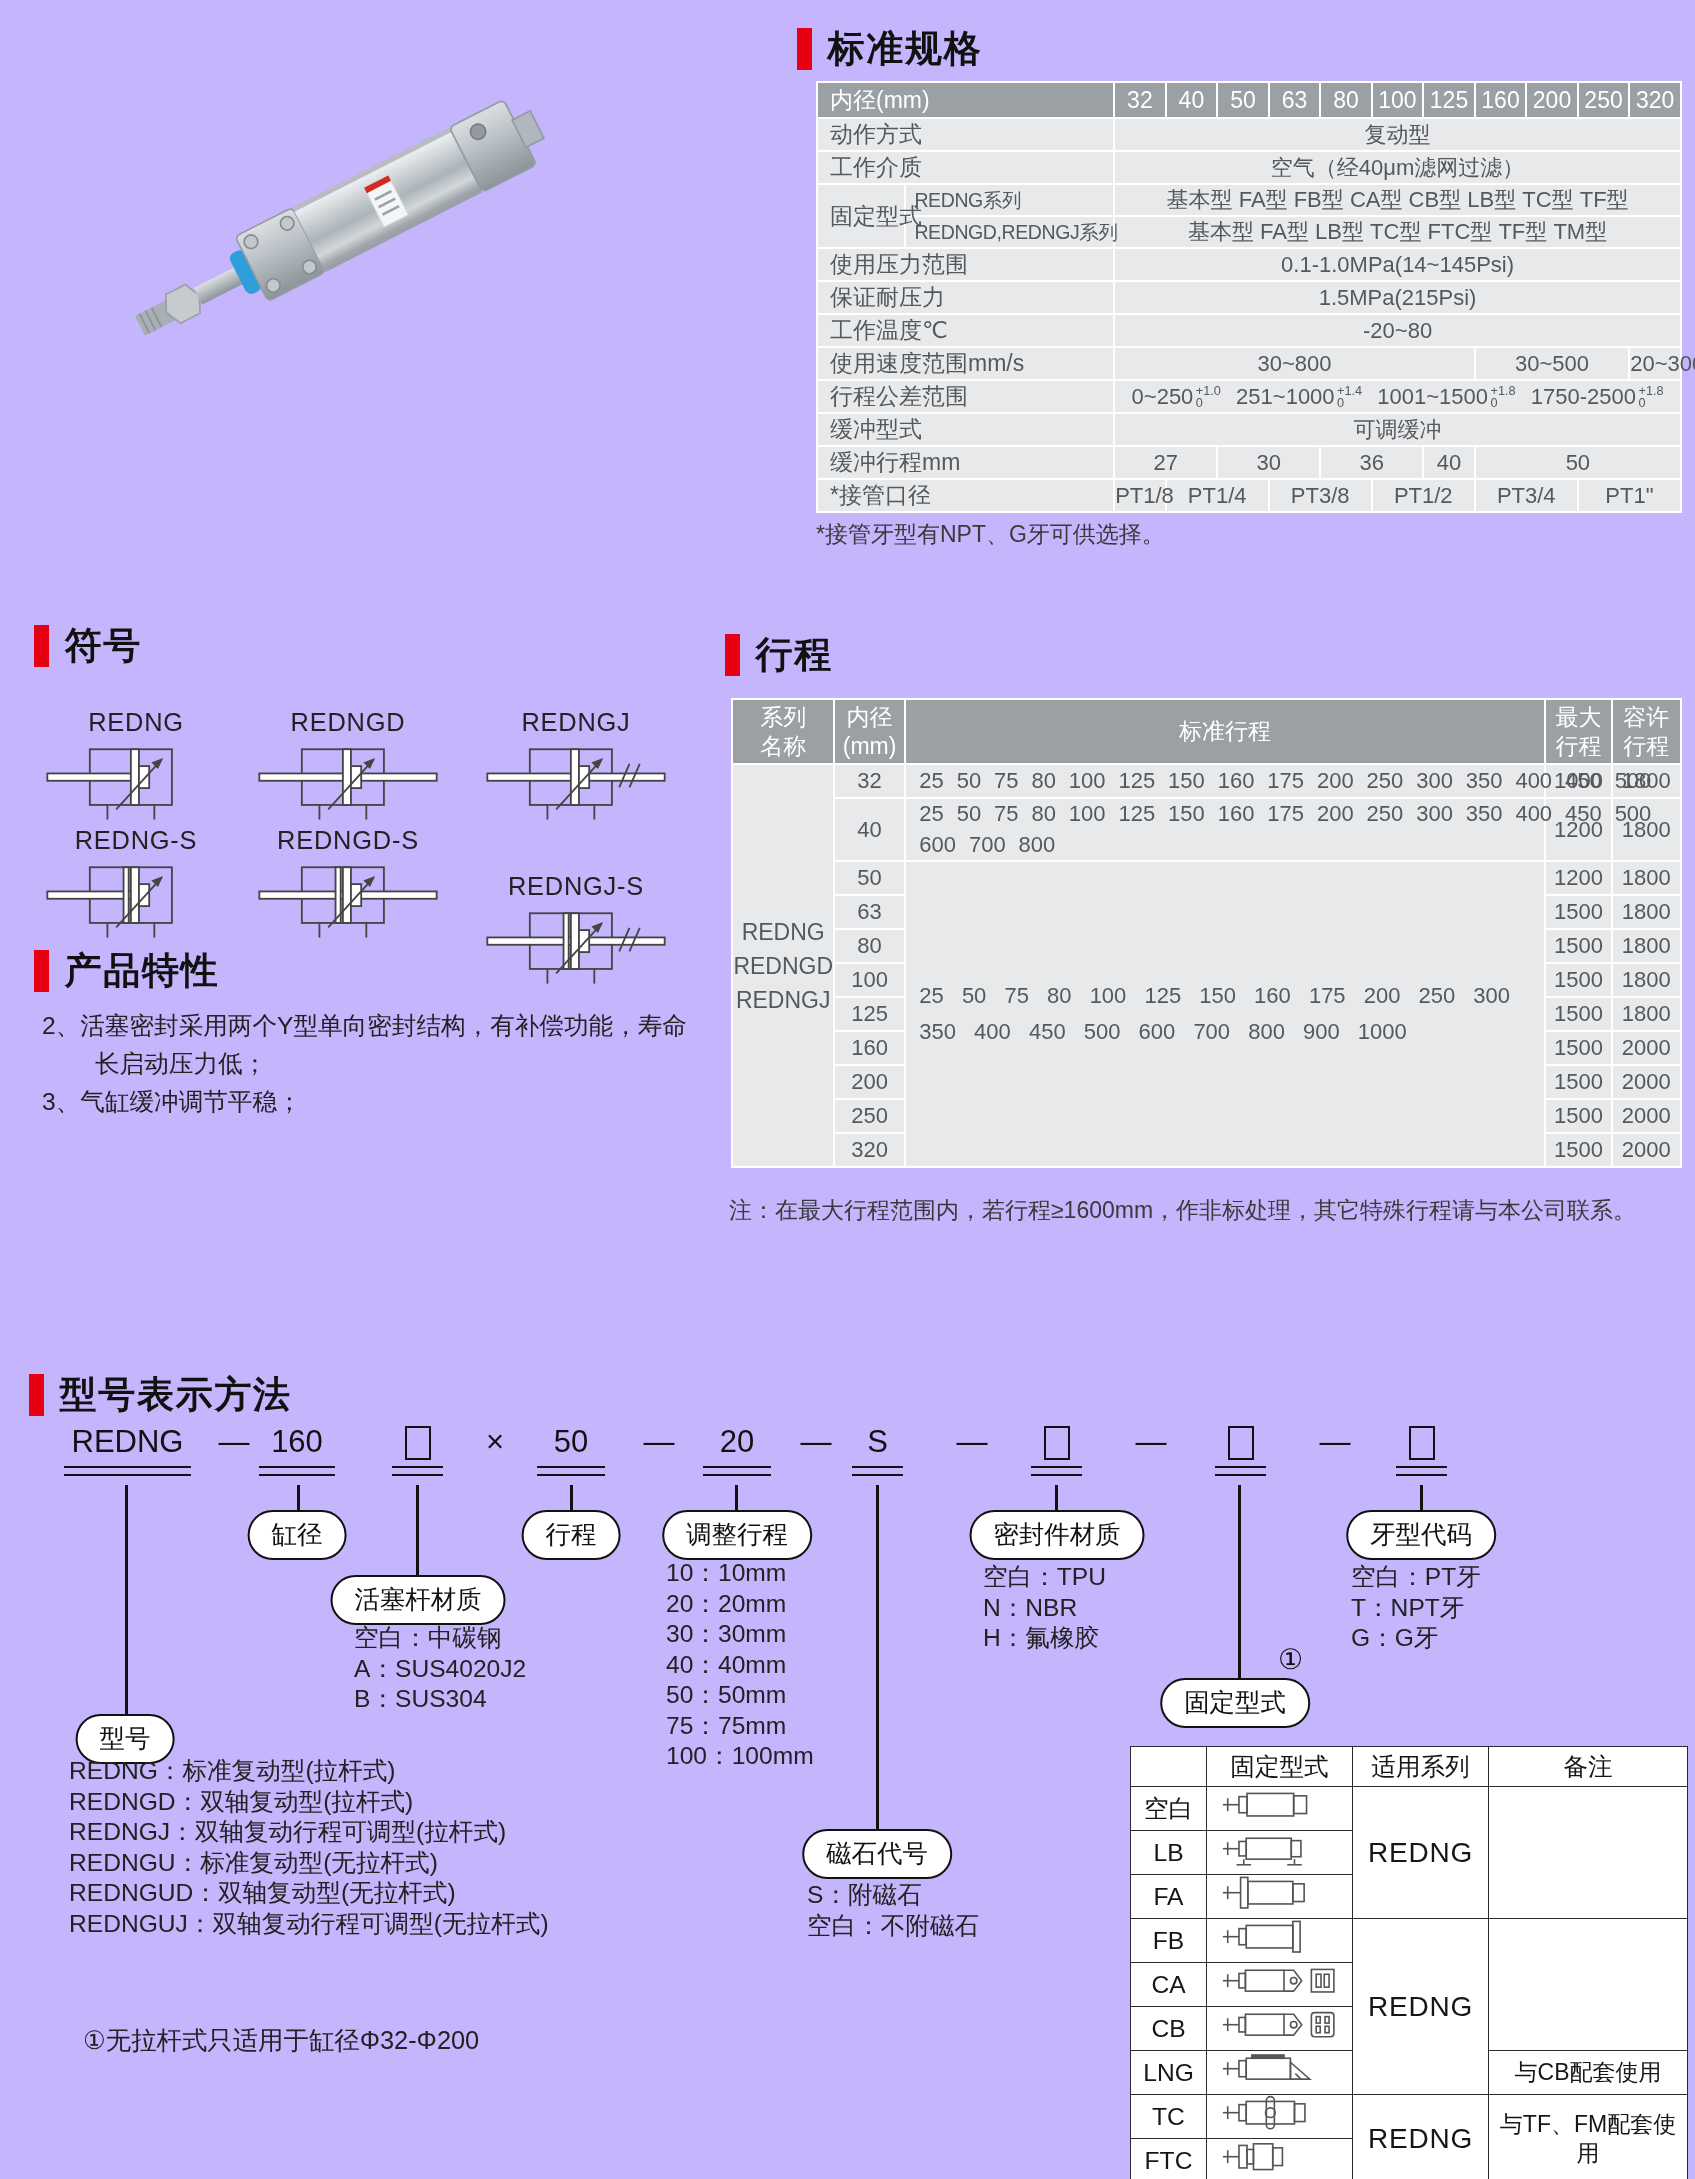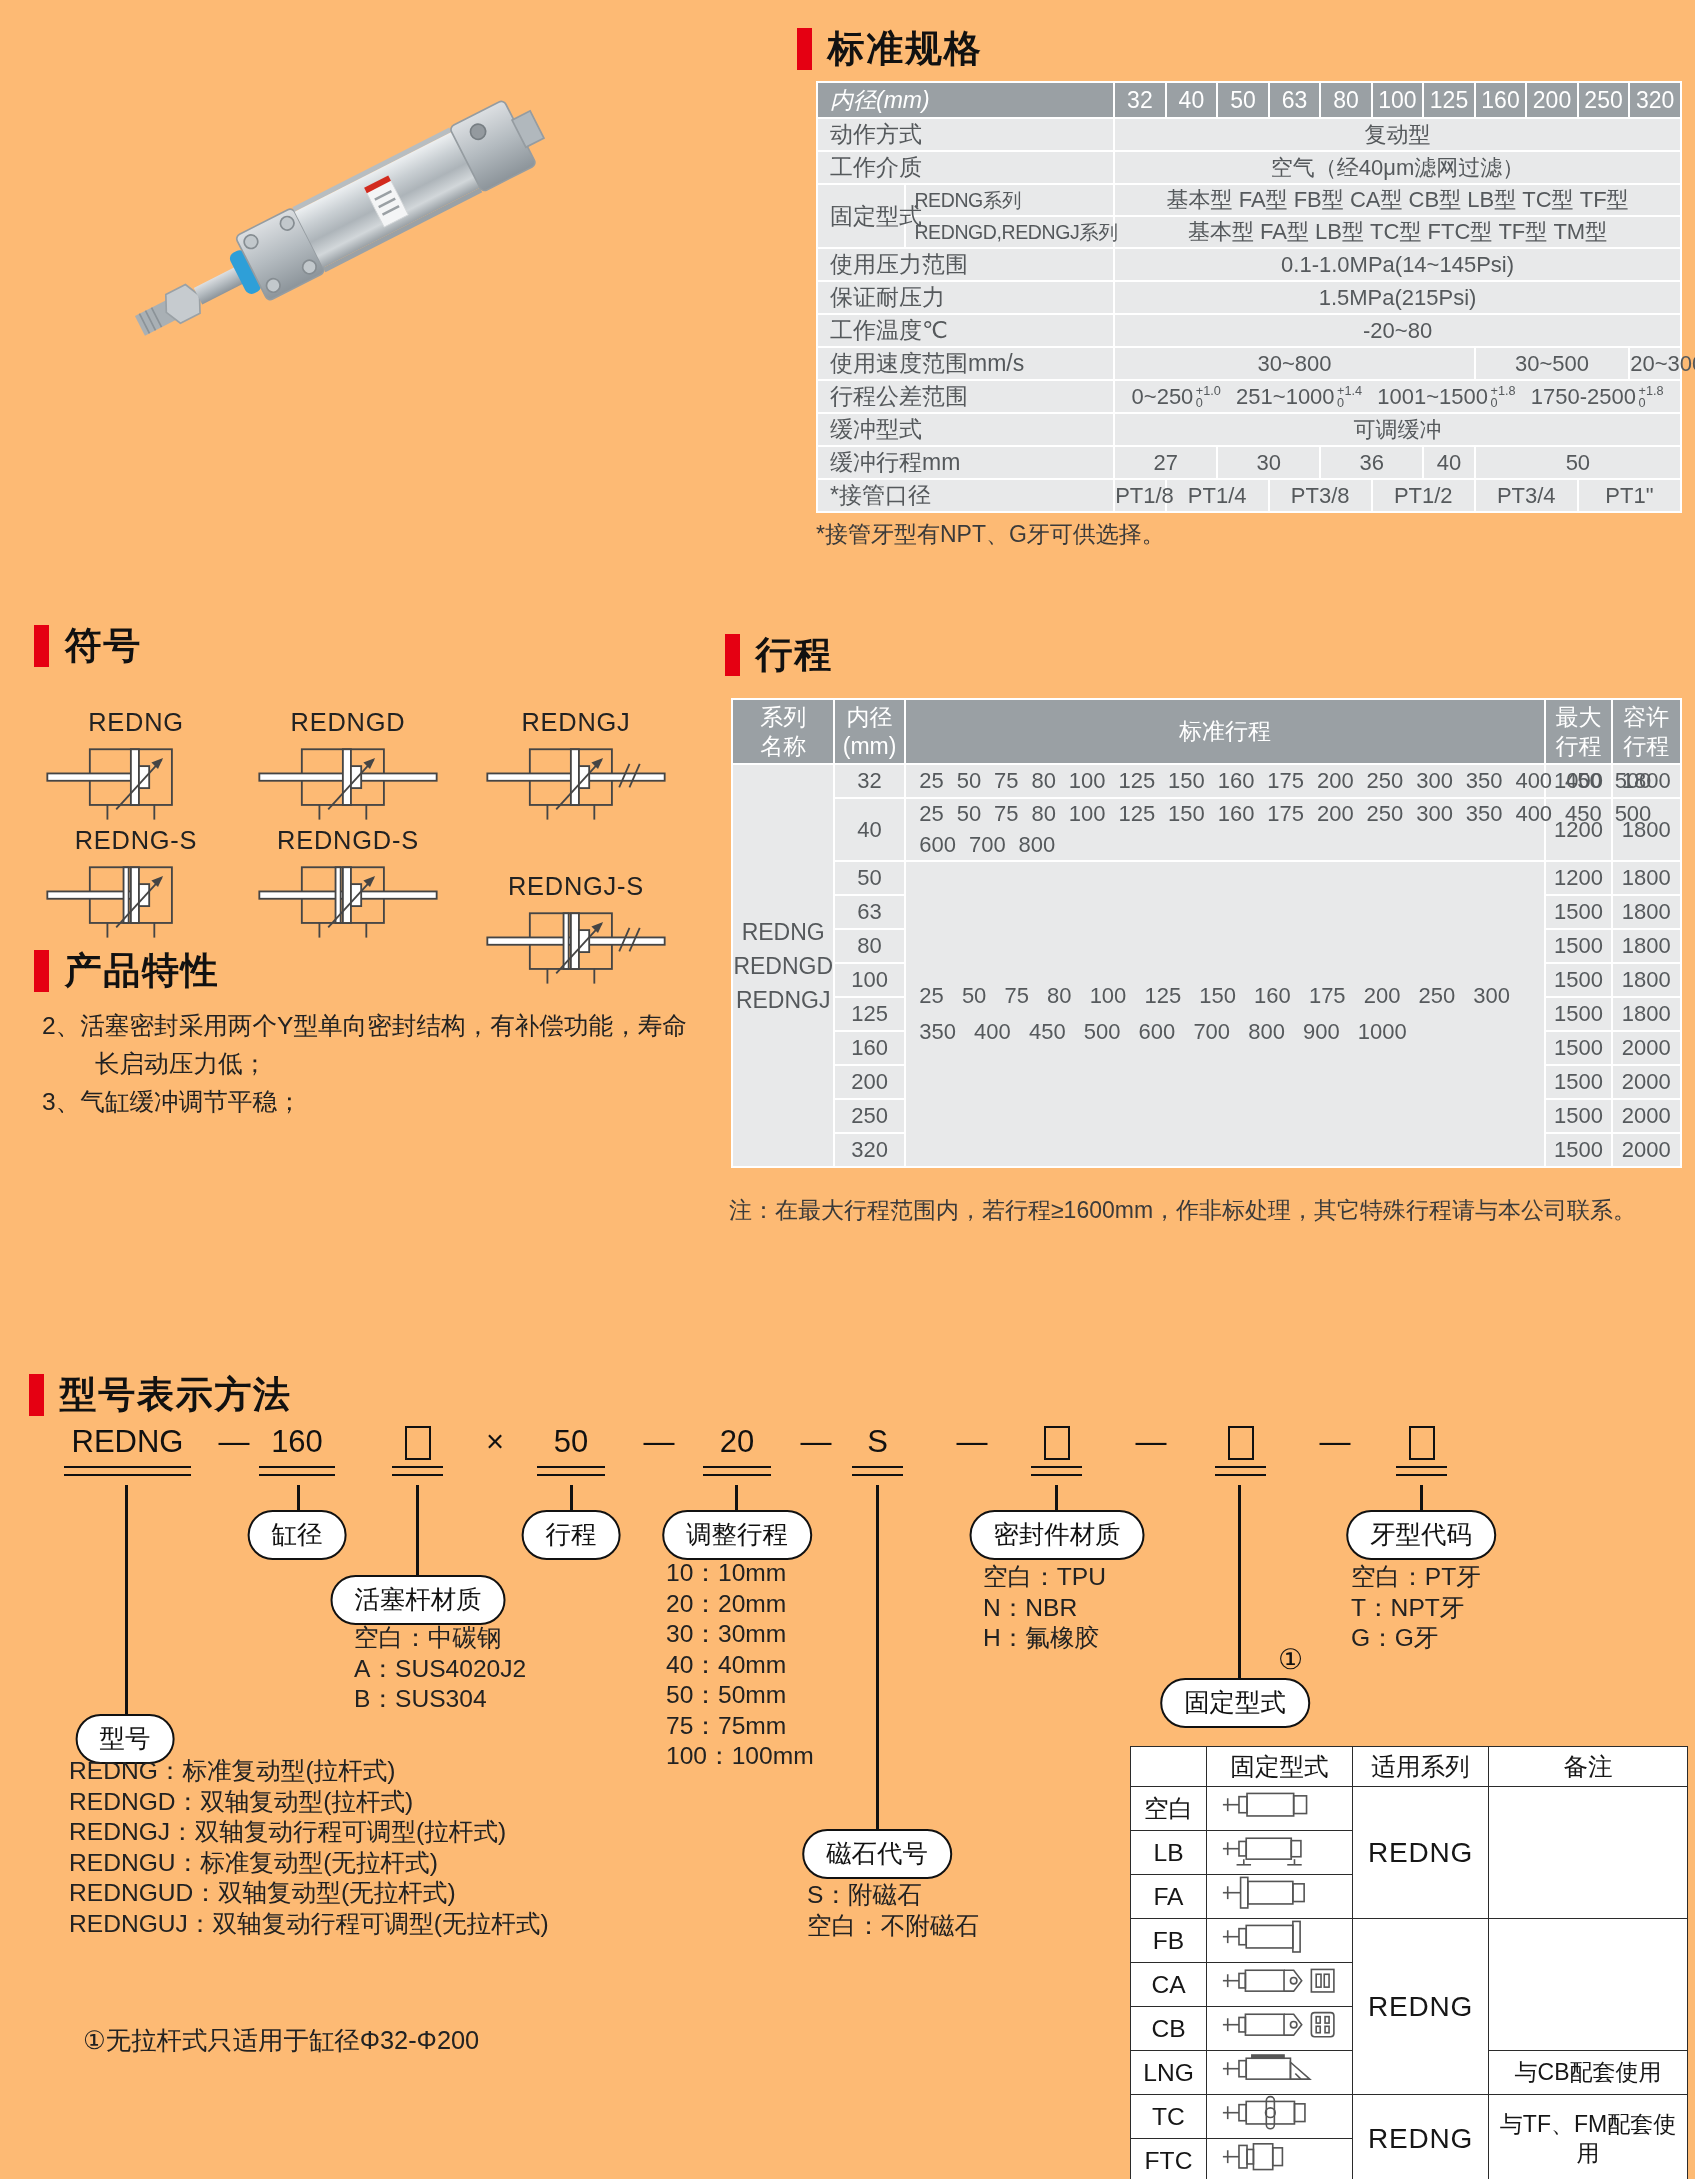--- a/index.html
+++ b/index.html
@@ -1,31 +1,31 @@
 <!DOCTYPE html>
 <html style="font-size:13.6px"><head>
 <meta charset="utf-8">
 <style>
   html,body{margin:0;padding:0;background:#fff;}
-  .page{position:relative;width:1695px;height:2180px;background:#fdba74;overflow:hidden;
+  .page{position:relative;width:1695px;height:2180px;background:#c4b5fd;overflow:hidden;
         font-family:"Liberation Sans","DejaVu Sans",sans-serif;color:#1a1a1a;}
   
   .sec-head{position:absolute;display:flex;align-items:center;gap:15.3px;}
   .red-bar{width:15.3px;height:42px;background:#e50012;flex:0 0 auto;}
   .sec-title{font-size:37px;font-weight:bold;color:#111;letter-spacing:1.7px;white-space:nowrap;}
   
   table.gtable{position:absolute;border-collapse:separate;border-spacing:2.5px;table-layout:fixed;background:#fff;}
   table.gtable td,table.gtable th{background:#e8e9ea;color:#55595c;font-weight:normal;
         text-align:center;vertical-align:middle;white-space:nowrap;padding:0;}
   table.gtable .hd{background:#9aa0a4;color:#fff;}
   .spec td{height:28px;font-size:22px;}
   .spec .hd{font-size:23px;height:34px;}
   .spec .lbl{text-align:left;padding-left:12px;font-size:23px;}
   .spec .sublbl{text-align:left;padding-left:8.5px;font-size:19.5px;letter-spacing:-0.4px;}
-  .spec .corner{text-align:left;padding-left:12px;font-style:italic;}
+  .spec .corner{text-align:left;padding-left:12px;}
   .tolcell{font-size:21px;}
   .tolcell .tol{display:inline-flex;align-items:center;margin:0 7.6px;}
   .tolcell .stk{display:inline-flex;flex-direction:column;font-size:12.7px;line-height:12px;text-align:left;margin-left:2.5px;}
   .stroke td{font-size:22px;height:32px;}
   .stroke .hd{font-size:23px;height:63px;line-height:29px;}
   .stroke .std{text-align:left;padding-left:13.6px;word-spacing:6.8px;line-height:30.5px;}
   .stroke .series div{line-height:34px;font-size:23px;}
   .note{position:absolute;font-size:23px;color:#3a3a3a;white-space:nowrap;}
   
   .sym{position:absolute;width:212px;text-align:center;}

